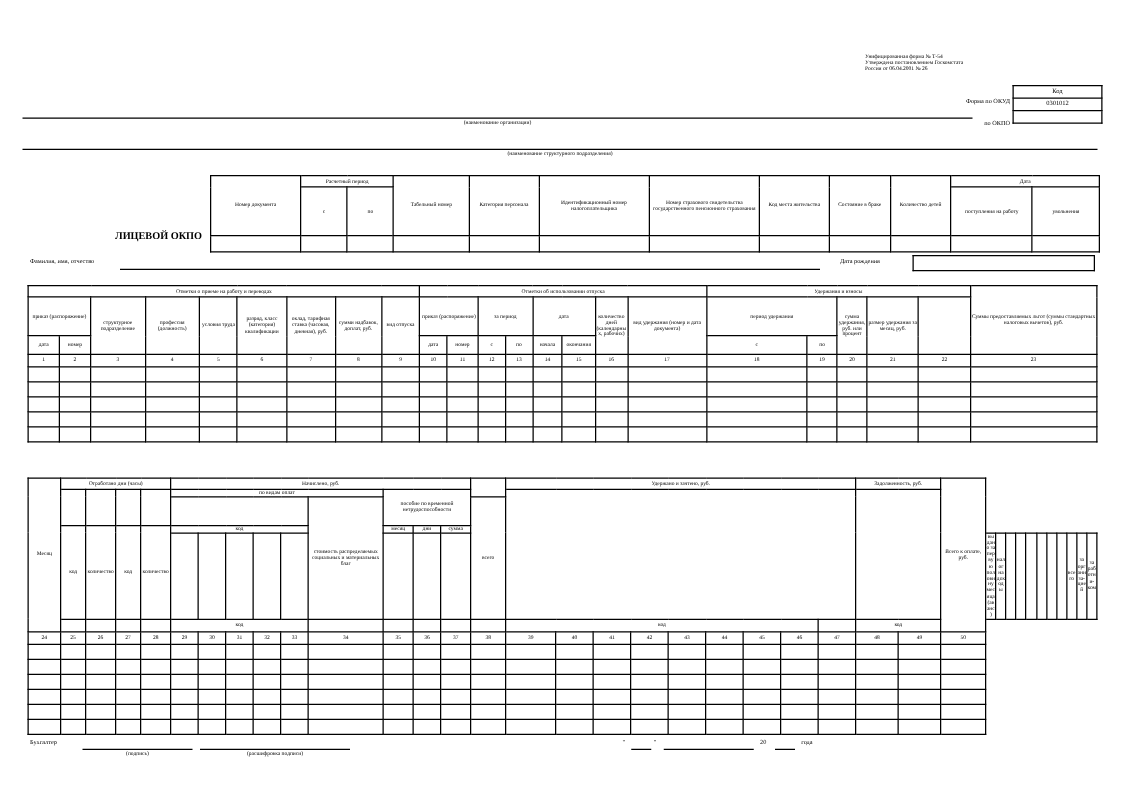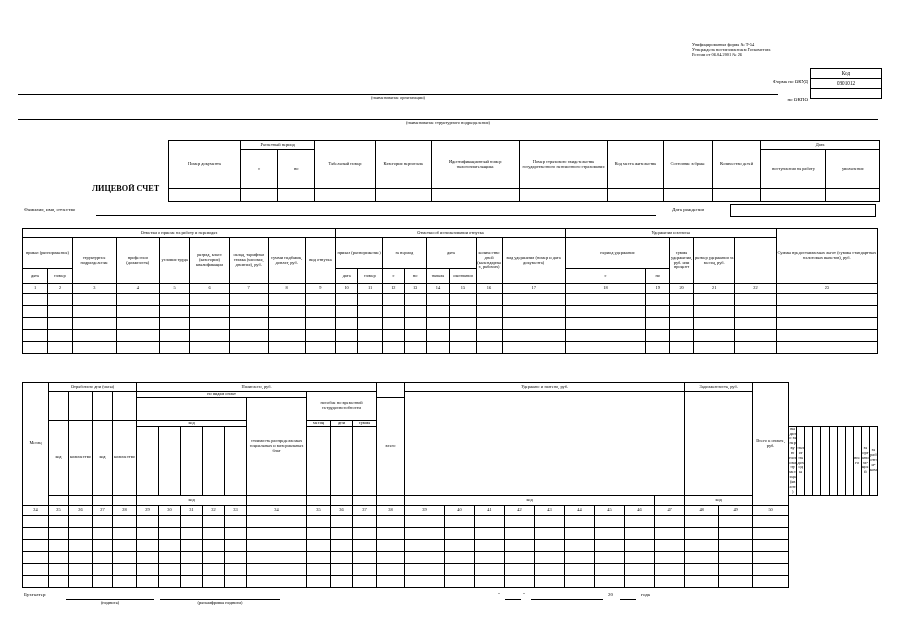--- a/index.html
+++ b/index.html
@@ -126,21 +126,21 @@
       <td></td>
       <td></td>
       <td></td>
       <td></td>
       <td></td>
       <td></td>
     </tr>
   </tbody>
     </table>
 
-  <div class="abs lg" style="left:92px; top:184px;">ЛИЦЕВОЙ СЧЕТ</div>
+  <div class="abs lg" style="left:92px; top:184px;">ЛИЦЕВОЙ ОКПО</div>
 
   <div class="abs xs" style="left:24px; top:207px;">Фамилия, имя, отчество</div>
   <div class="abs" style="left:96px; top:214px; width:560px; border-bottom:0.6px solid #000; height:1px;"></div>
   <div class="abs xs" style="left:672px; top:207px;">Дата рождения</div>
   <table class="abs" style="left:730px; top:204px; width:146px;">
     <tbody>
         <tr>
           <td style="height:11px;"></td>
         </tr>
   </tbody>

